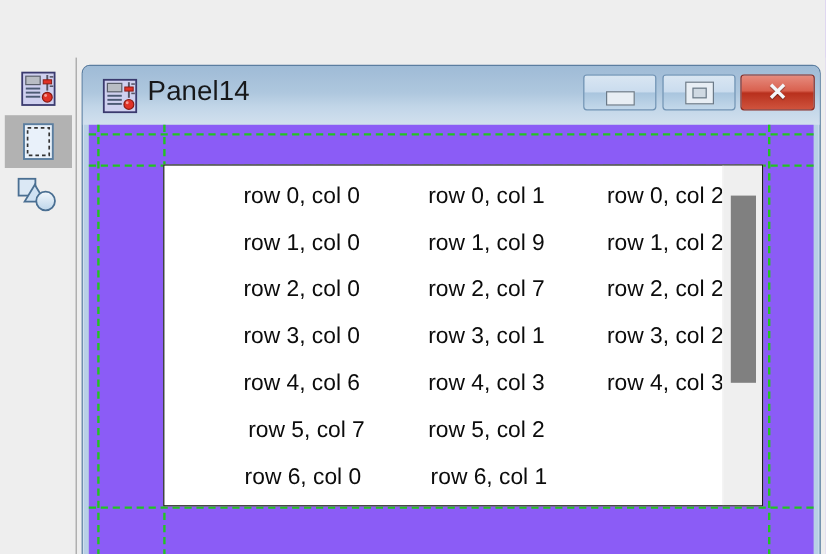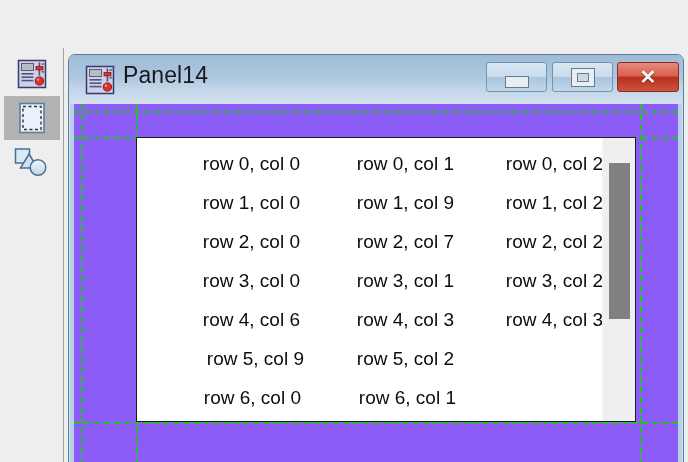--- a/index.html
+++ b/index.html
@@ -310,21 +310,21 @@
             <span class="cell c0">row 3, col 0</span>
             <span class="cell c1">row 3, col 1</span>
             <span class="cell c2">row 3, col 2</span>
           </div>
           <div class="grid-row">
             <span class="cell c0">row 4, col 6</span>
             <span class="cell c1">row 4, col 3</span>
             <span class="cell c2">row 4, col 3</span>
           </div>
           <div class="grid-row">
-            <span class="cell c1">row 5, col 9</span>
+            <span class="cell c1">row 5, col 7</span>
             <span class="cell c2">row 5, col 2</span>
           </div>
           <div class="grid-row">
             <span class="cell c0">row 6, col 0</span>
             <span class="cell c1">row 6, col 1</span>
           </div>
         </div>
 
         <div id="vscroll">
           <div id="vthumb"></div>

